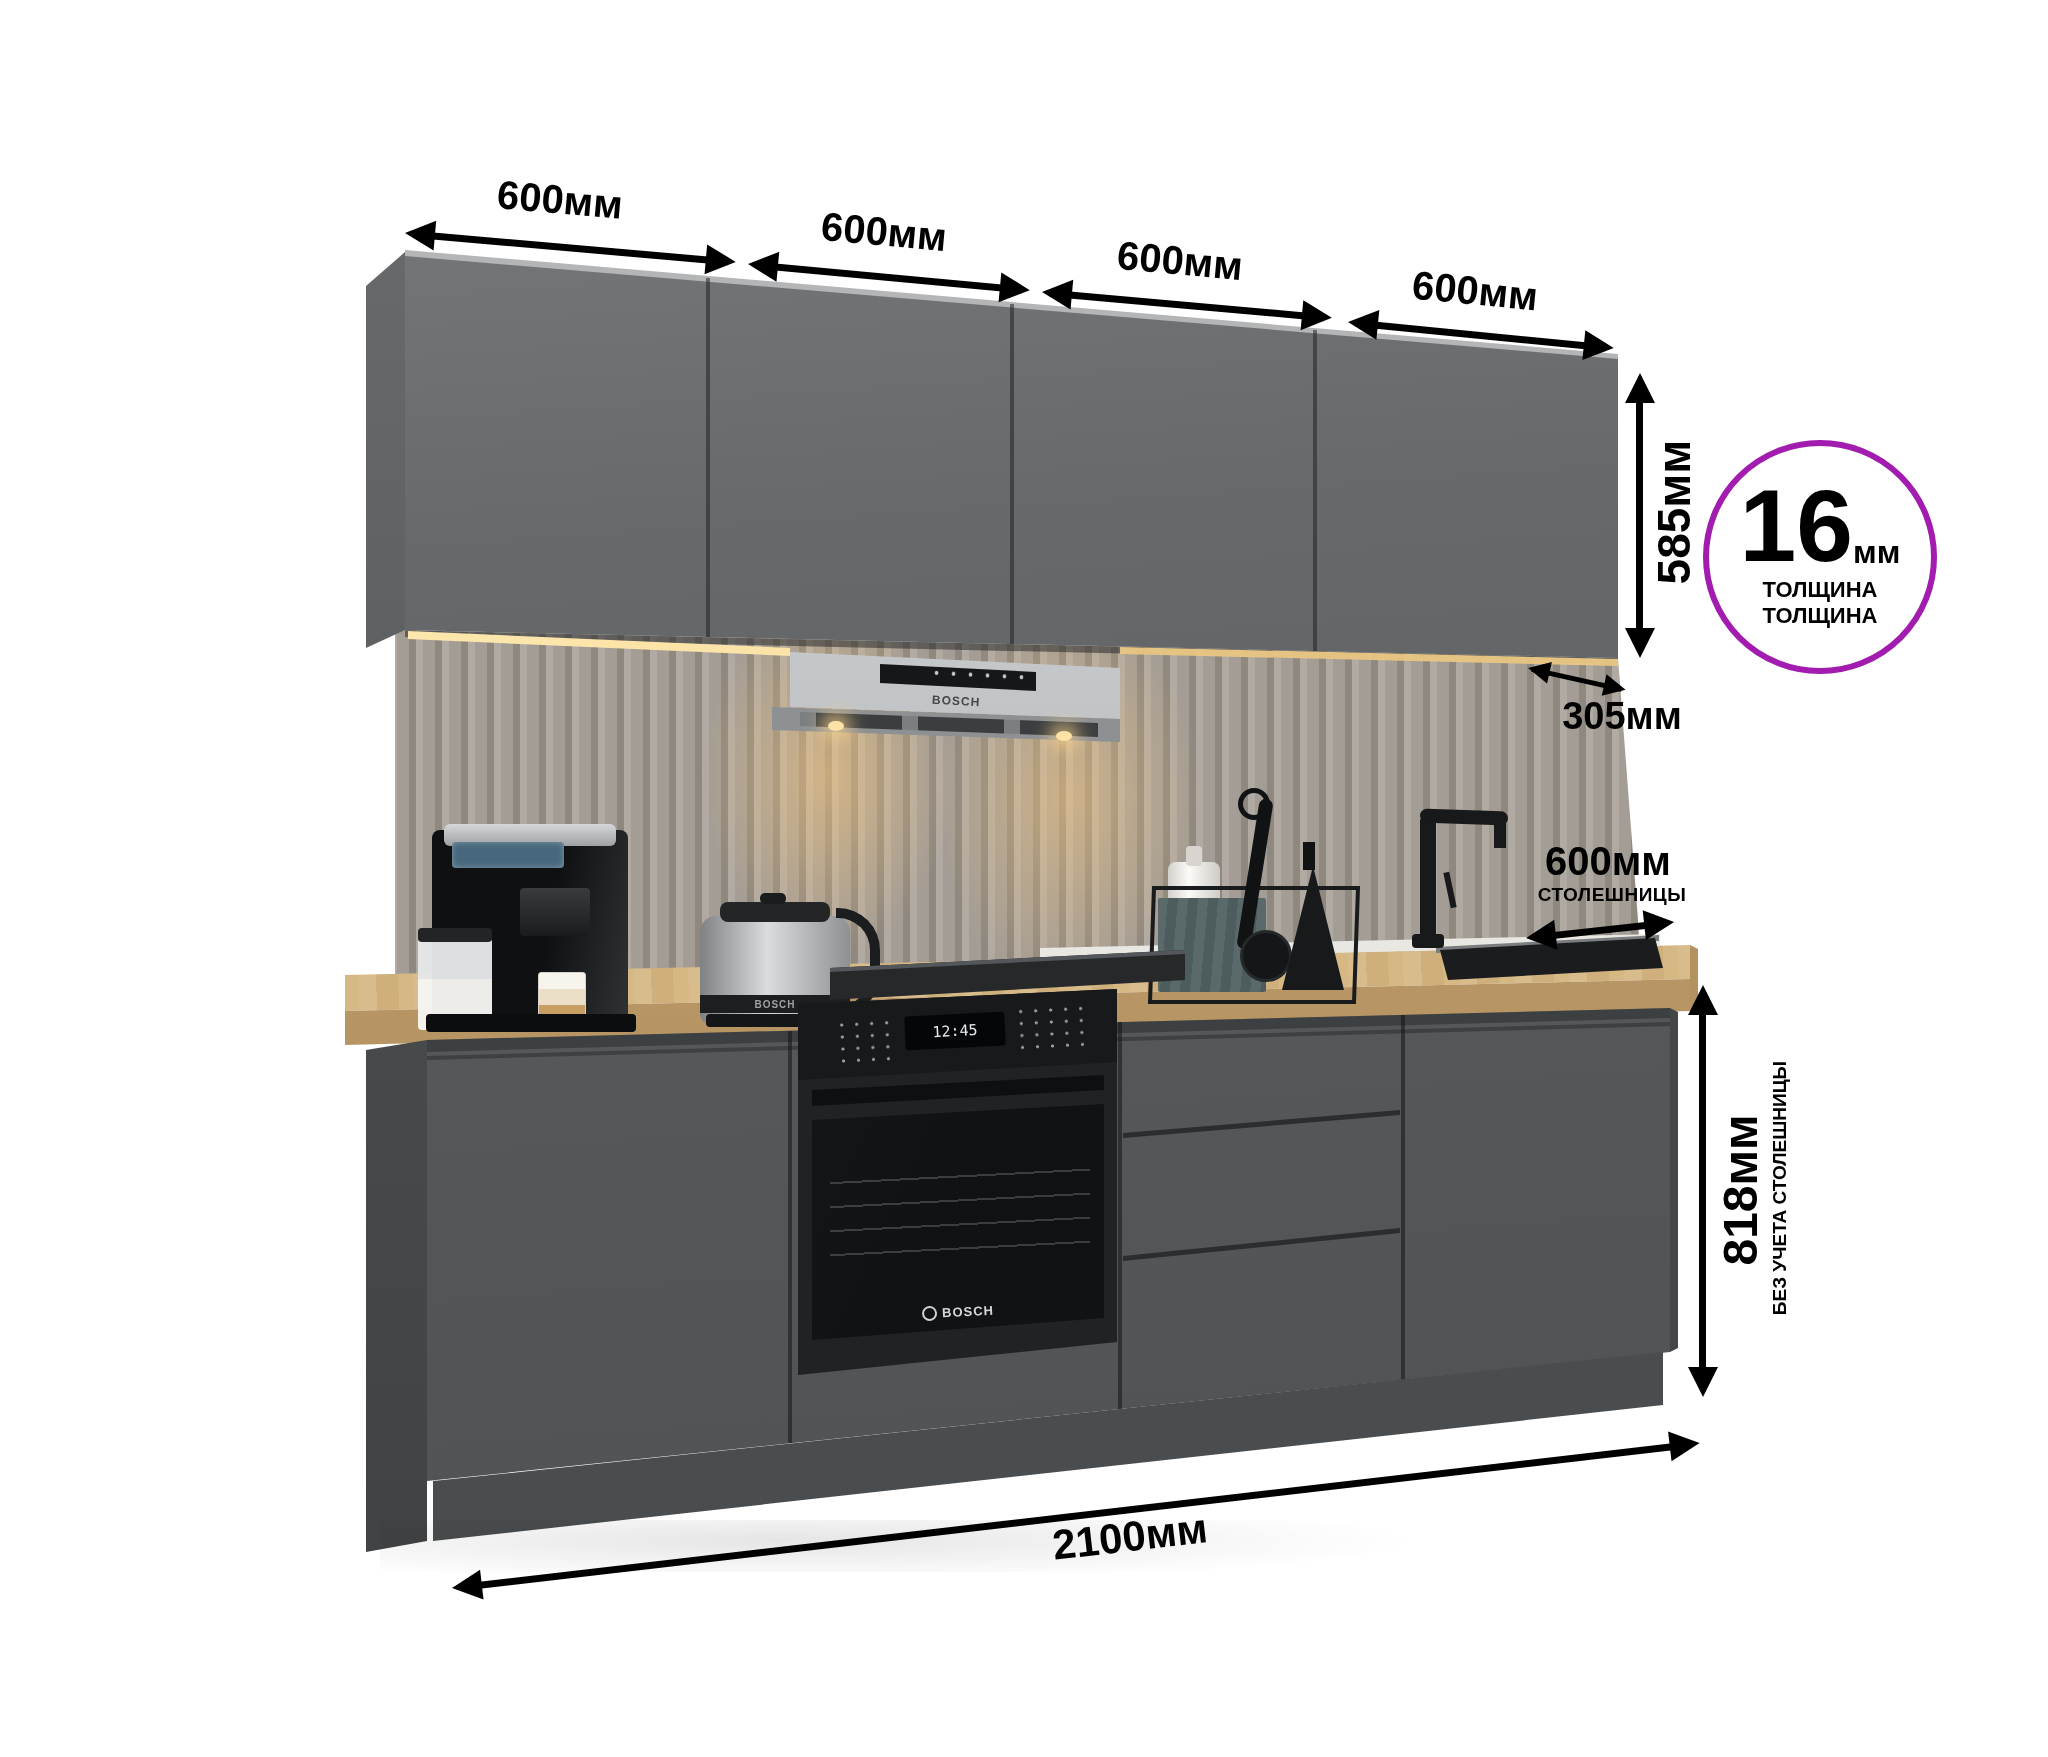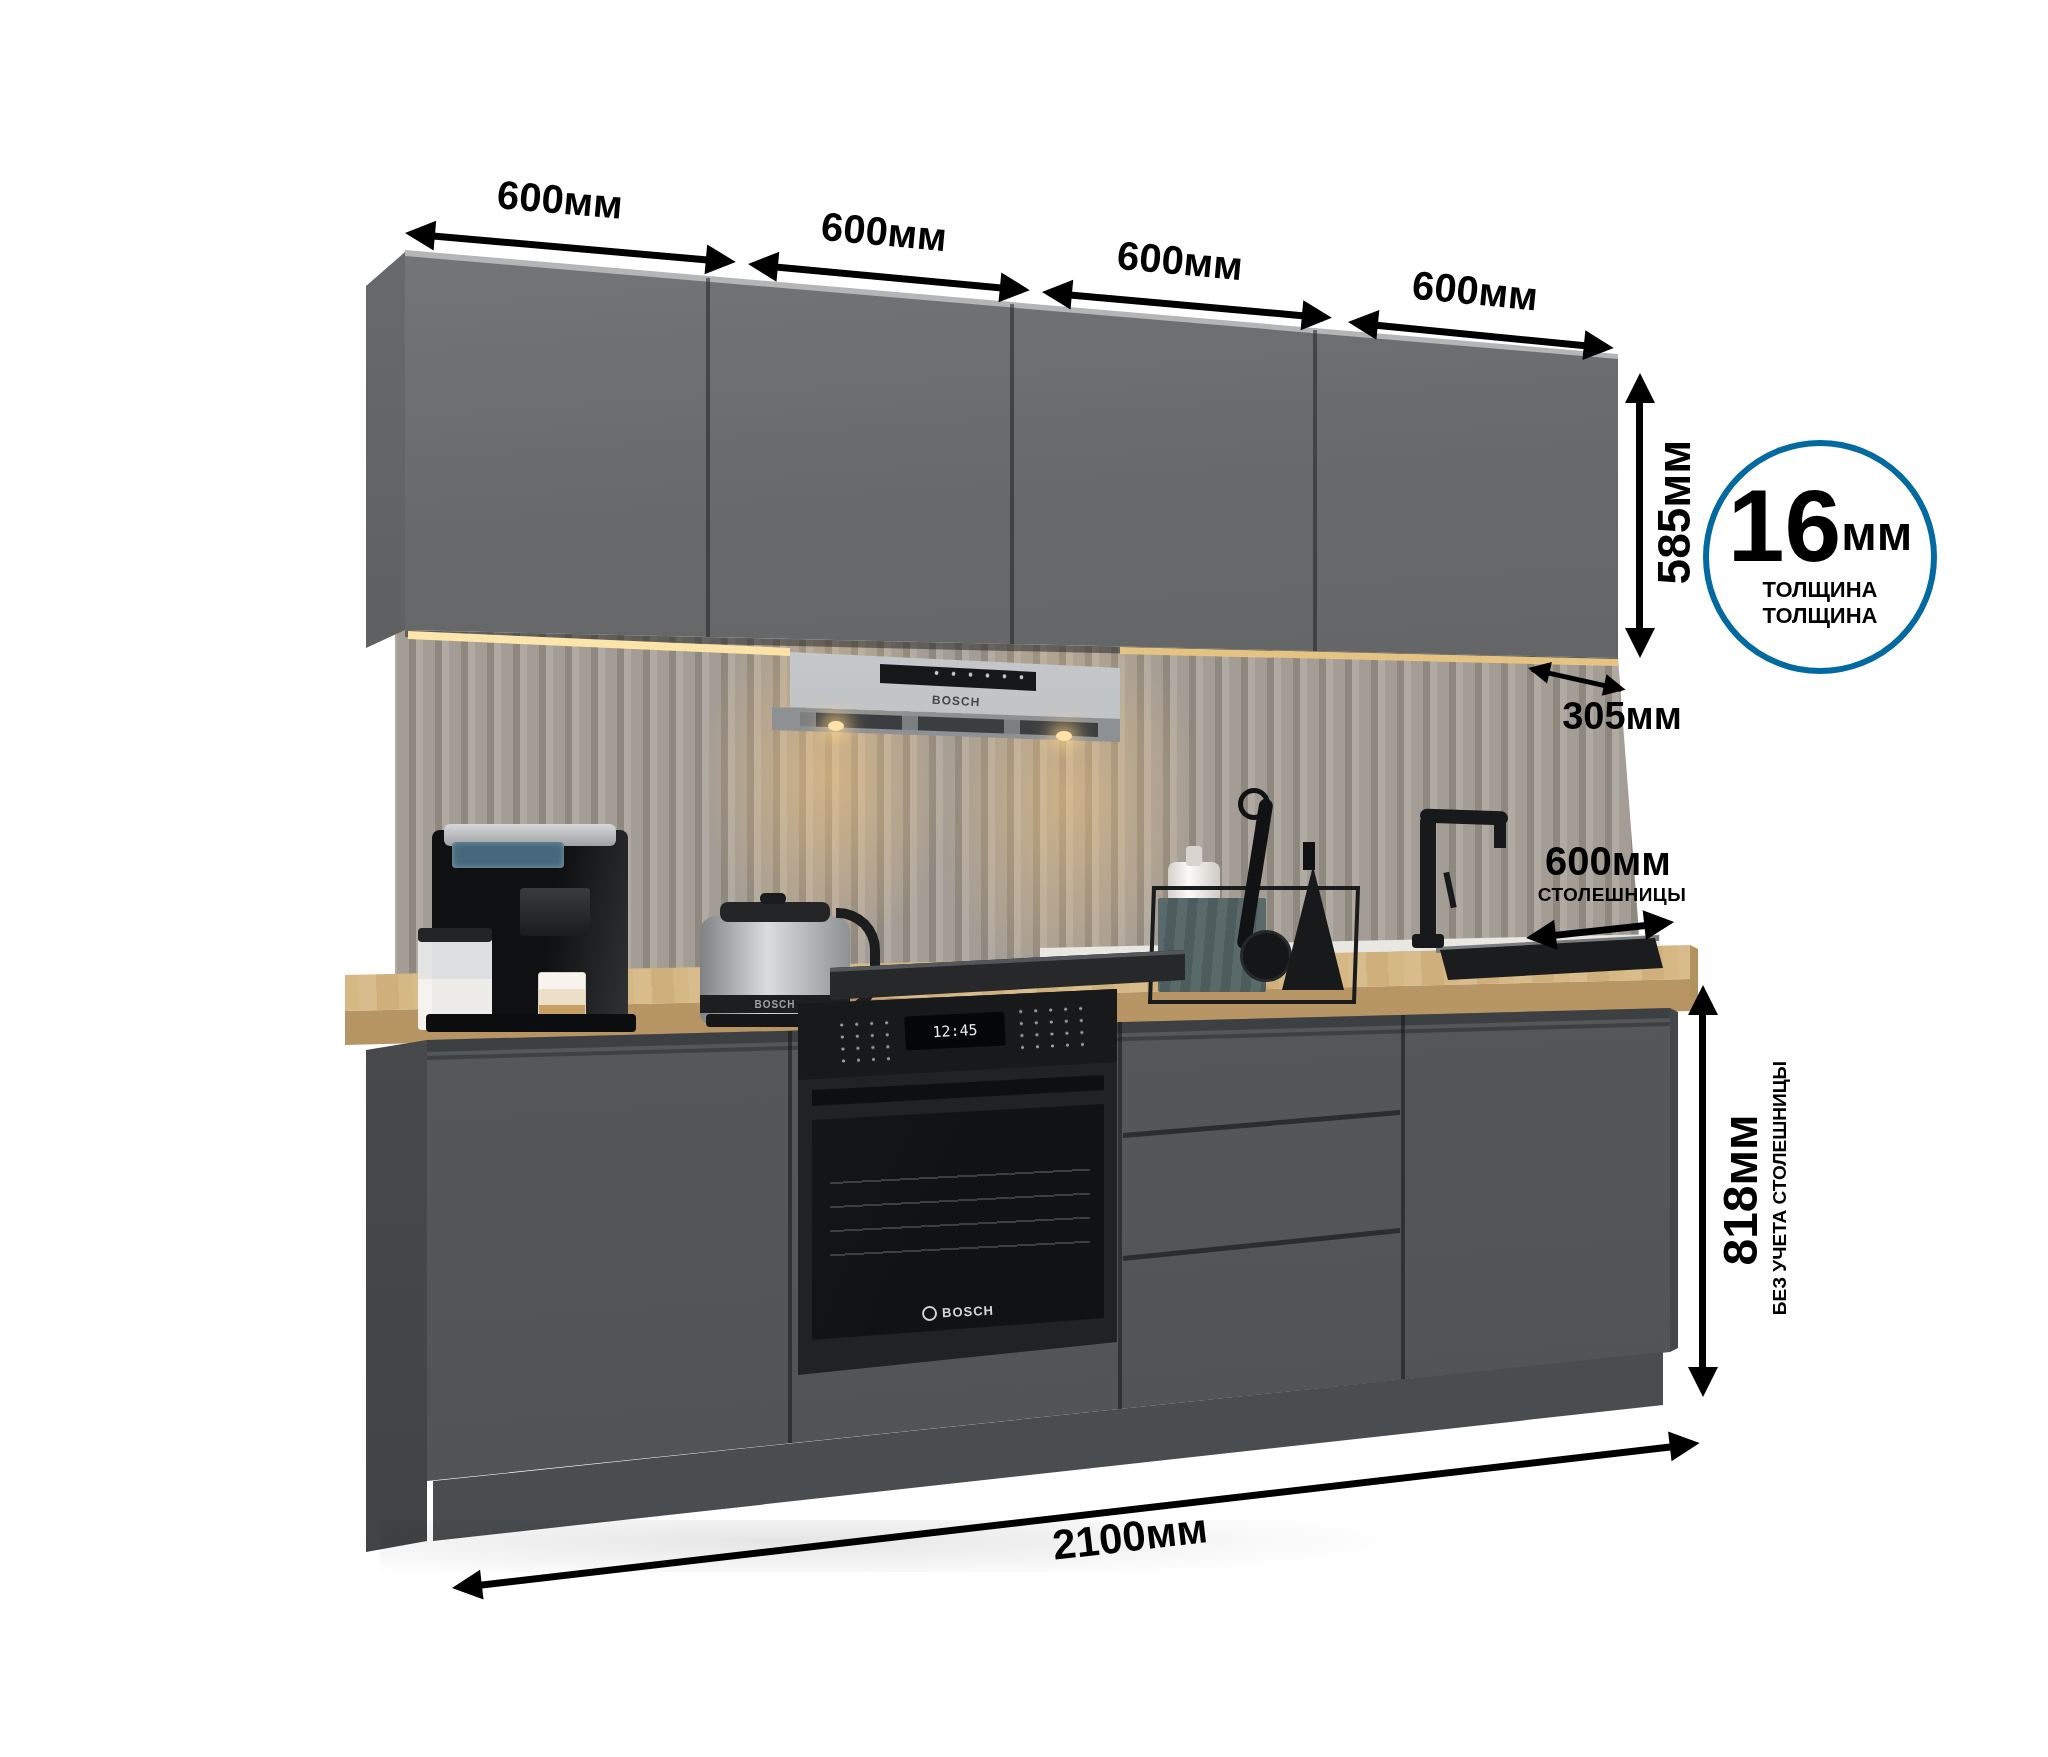--- a/index.html
+++ b/index.html
@@ -11,25 +11,25 @@
   .dim{position:absolute;height:34px;transform-origin:0 50%}
   .dim .shaft{position:absolute;left:8px;right:8px;top:50%;height:7px;margin-top:-3.5px;background:var(--arrow,#000)}
   .dim:before,.dim:after{content:"";position:absolute;top:50%;width:0;height:0;border:solid transparent}
   .dim:before{left:0;margin-top:-15px;border-width:15px 30px 15px 0;border-right-color:var(--arrow,#000)}
   .dim:after{right:0;margin-top:-15px;border-width:15px 0 15px 30px;border-left-color:var(--arrow,#000)}
   .dim.small .shaft{height:5px;margin-top:-2.5px;left:4px;right:4px}
   .dim.small:before{border-width:11px 22px 11px 0;margin-top:-11px}
   .dim.small:after{border-width:11px 0 11px 22px;margin-top:-11px}
   .lbl{position:absolute;font-weight:700;color:#000;white-space:nowrap;transform:translate(-50%,-50%)}
   
-  .badge{position:absolute;left:1703px;top:440px;width:222px;height:222px;border:6px solid #0369a1;
+  .badge{position:absolute;left:1703px;top:440px;width:222px;height:222px;border:6px solid #a21caf;
     border-radius:50%;background:#fff;display:flex;flex-direction:column;align-items:center;justify-content:center}
   .badge .big{display:flex;align-items:flex-end;line-height:.82}
   .badge .value{font-size:102px;font-weight:700}
-  .badge .unit{font-size:48px;font-weight:700;margin-bottom:16px}
+  .badge .unit{font-size:32px;font-weight:700;margin-bottom:4px}
   .badge .cap{font-size:22px;font-weight:700;line-height:1.18;text-align:left;margin-top:8px}
   .brandtxt{position:absolute;font-weight:700;letter-spacing:1px;white-space:nowrap}
   .ovenclock{position:absolute;left:905px;top:1014px;width:100px;height:34px;background:#050607;border-radius:3px;
     transform:rotate(-2.9deg);display:flex;align-items:center;justify-content:center;
     color:#e8e9ea;font-size:15px;font-family:"DejaVu Sans Mono",monospace}
   .dots{position:absolute;background-image:radial-gradient(circle,#9a9da0 1.2px,transparent 1.9px);
     background-size:15px 12px;transform:rotate(-2.9deg)}
   .hooddots{position:absolute;left:928px;top:670px;width:100px;height:10px;transform:rotate(2.9deg);
     background-image:radial-gradient(circle,#c8cbcd 1.6px,transparent 2.2px);background-size:17px 10px}
 </style>

